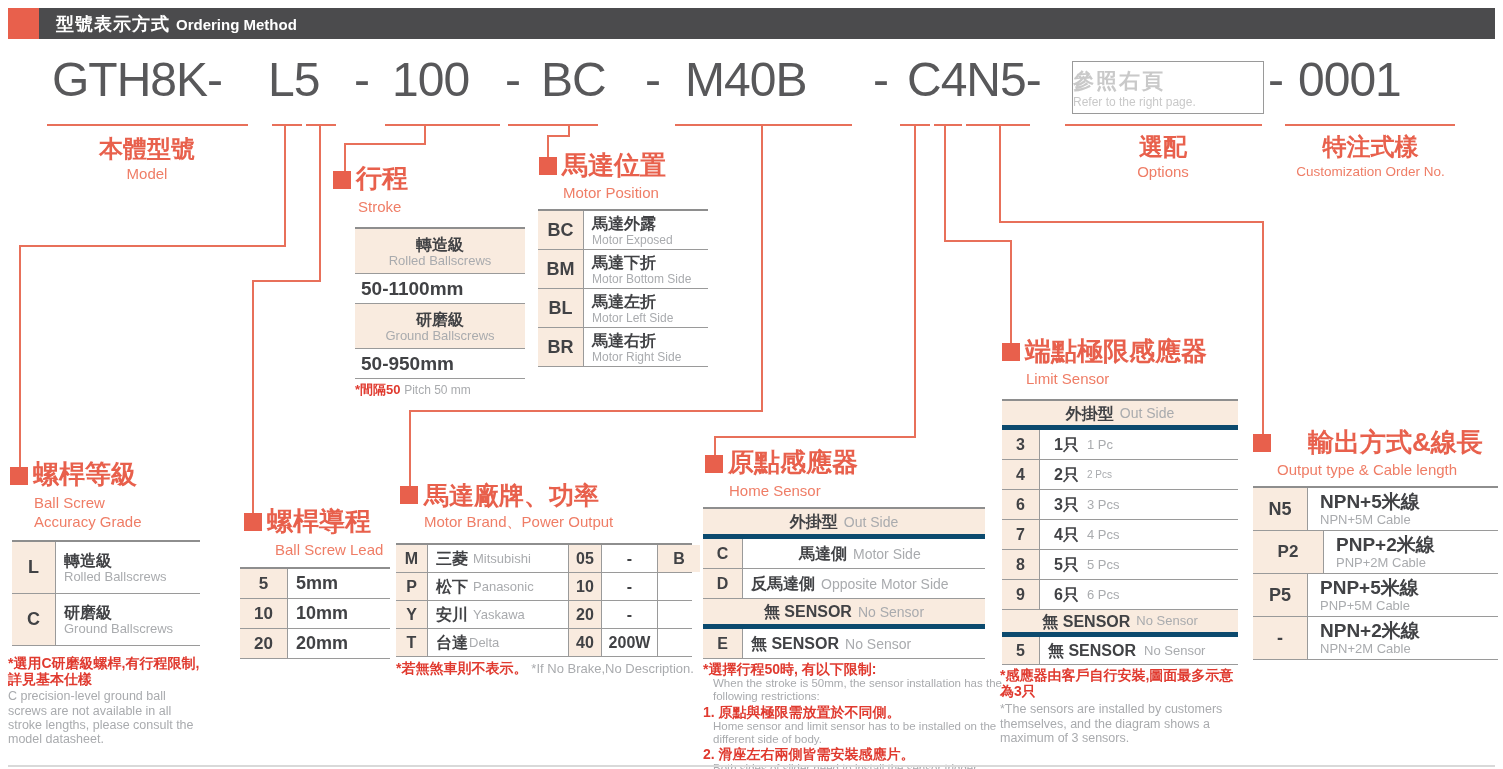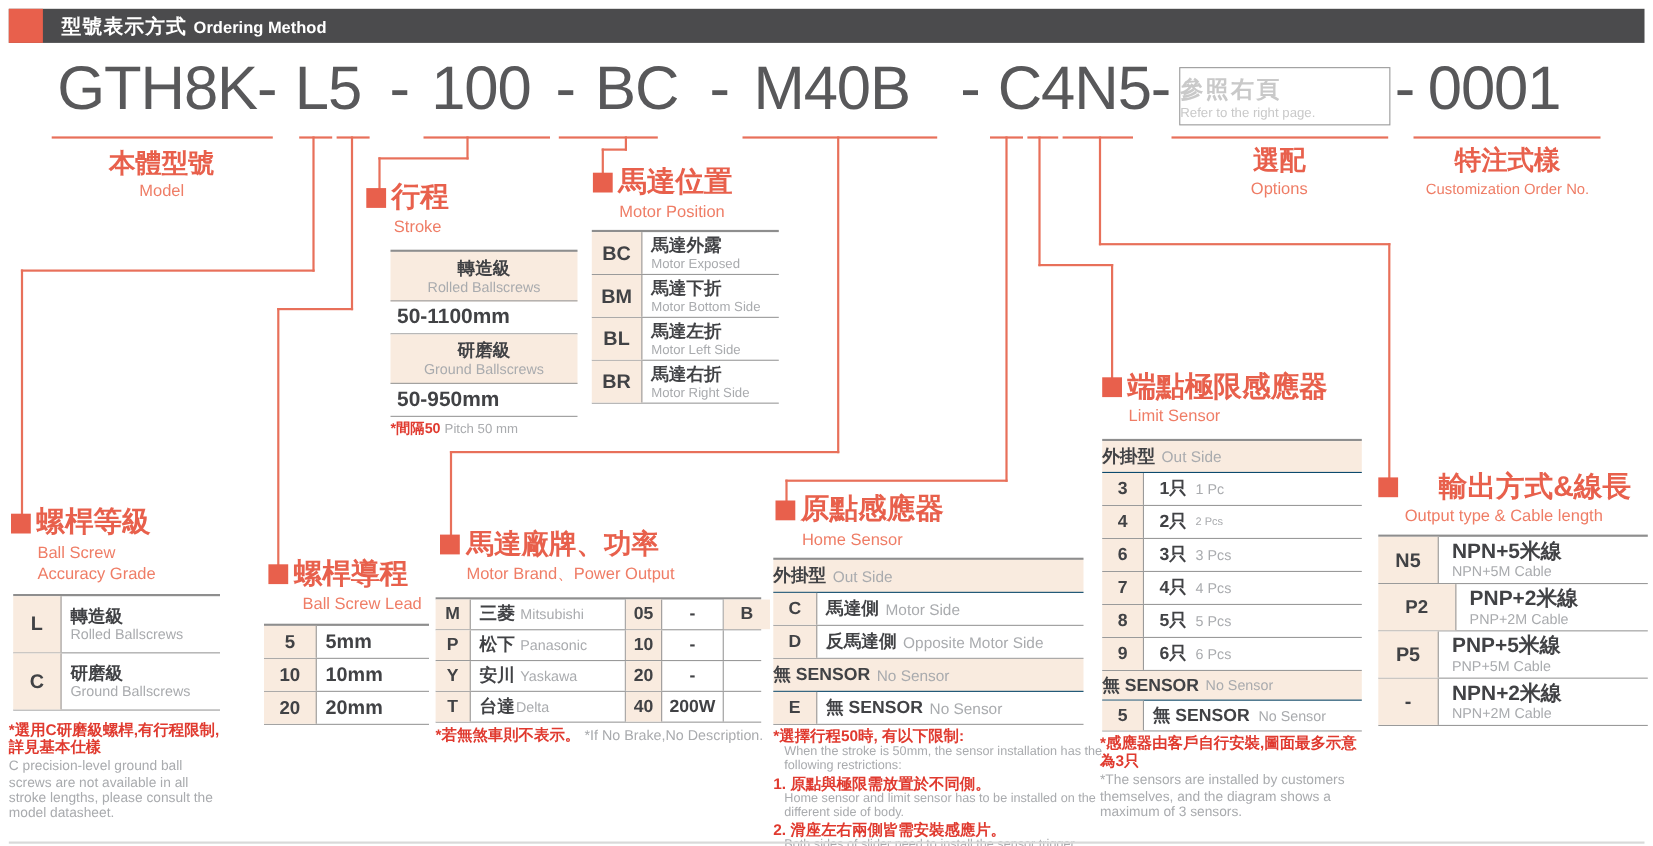--- a/index.html
+++ b/index.html
@@ -4,21 +4,21 @@
 <style>
   html,body{margin:0;padding:0;background:#fff;}
   #stage{position:relative;width:1503px;height:769px;background:#fff;overflow:hidden;
          font-family:"Liberation Sans","DejaVu Sans",sans-serif;color:#414245;}
   
   .hdr-bar{position:absolute;left:8px;top:8px;width:1487px;height:31px;background:#4b4b4d;}
   .hdr-sq{position:absolute;left:8px;top:8px;width:31px;height:31px;background:#e8604c;}
   .hdr-title{position:absolute;left:56px;top:12px;color:#fff;font-size:18px;font-weight:bold;letter-spacing:1px;}
   .hdr-title .en{font-size:15px;font-weight:bold;letter-spacing:0;}
   
-  .seg{position:absolute;top:48px;font-size:56px;line-height:64px;color:#58585a;letter-spacing:-1px;white-space:nowrap;}
+  .seg{position:absolute;top:48px;font-size:48px;line-height:64px;color:#58585a;letter-spacing:-1px;white-space:nowrap;}
   .ref-box{position:absolute;left:1072px;top:61px;width:190px;height:51px;border:1px solid #9a9a9a;
            display:flex;flex-direction:column;justify-content:center;}
   .ref-zh{font-size:21px;font-weight:bold;color:#c9c9c9;letter-spacing:2px;}
   .ref-en{font-size:12px;color:#c9c9c9;}
   
   .h{position:absolute;height:2px;background:#e8705a;}
   .v{position:absolute;width:2px;background:#e8705a;}
   
   .ul-label{position:absolute;text-align:center;}
   .ul-label .zh{font-size:24px;font-weight:bold;color:#e8604c;display:block;line-height:30px;}
@@ -29,22 +29,22 @@
   .st-en{position:absolute;font-size:15px;color:#ef7d66;white-space:nowrap;line-height:18px;}
   
   .tbl{position:absolute;border-top:2px solid #8e8e8e;background:#fff;}
   .row{display:flex;align-items:stretch;border-bottom:1px solid #9a9a9a;box-sizing:border-box;}
   .code{display:flex;align-items:center;justify-content:center;background:#f9ebdf;
         border-right:1px solid #9a9a9a;font-size:18px;font-weight:bold;color:#414245;flex:0 0 auto;box-sizing:border-box;}
   .desc{display:flex;flex-direction:column;justify-content:center;padding-left:8px;flex:1 1 auto;min-width:0;}
   .desc-inline{display:flex;align-items:baseline;padding-left:8px;flex:1 1 auto;white-space:nowrap;align-items:center;}
   .zh-b{font-size:16px;font-weight:bold;color:#414245;line-height:19px;white-space:nowrap;}
   .en-g{font-size:12px;color:#a9abae;line-height:14px;white-space:nowrap;}
-  .hd-row{display:flex;align-items:center;justify-content:flex-start;background:#f9ebdf;
-          border-bottom:1px solid #0c4a6e;box-sizing:border-box;gap:6px;}
+  .hd-row{display:flex;align-items:center;justify-content:center;background:#f9ebdf;
+          border-bottom:5px solid #0c4a6e;box-sizing:border-box;gap:6px;}
   .hd-col{display:flex;flex-direction:column;align-items:center;justify-content:center;background:#f9ebdf;
           border-bottom:1px solid #9a9a9a;box-sizing:border-box;}
   .val{font-size:18px;font-weight:bold;color:#414245;}
   
   .note-red{color:#e03a2f;font-weight:bold;}
   .note-gray{color:#a9abae;}
   .fn{position:absolute;line-height:1.15;}
   .bottom-rule{position:absolute;left:8px;top:765px;width:1487px;height:2px;background:#d9d9d9;}
 </style>
 </head>
@@ -302,21 +302,21 @@
   <div class="sq" style="left:705px;top:455px;"></div>
   <div class="st-zh" style="left:728px;top:447px;">原點感應器</div>
   <div class="st-en" style="left:729px;top:482px;">Home Sensor</div>
   <div class="tbl" style="left:703px;top:507px;width:282px;">
     <div class="hd-row" style="height:30px;">
       <span class="zh-b">外掛型</span>
       <span class="en-g" style="font-size:14px;">Out Side</span>
     </div>
     <div class="row" style="height:30px;">
       <div class="code" style="width:40px;font-size:16px;">C</div>
-      <div class="desc-inline" style="gap:6px;">
+      <div class="desc-inline" style="gap:6px;margin-left:48px;">
           <span class="zh-b">馬達側</span>
           <span class="en-g" style="font-size:14px;">Motor Side</span>
         </div>
     </div>
     <div class="row" style="height:30px;">
       <div class="code" style="width:40px;font-size:16px;">D</div>
       <div class="desc-inline" style="gap:6px;">
           <span class="zh-b">反馬達側</span>
           <span class="en-g" style="font-size:14px;">Opposite Motor Side</span>
         </div>

